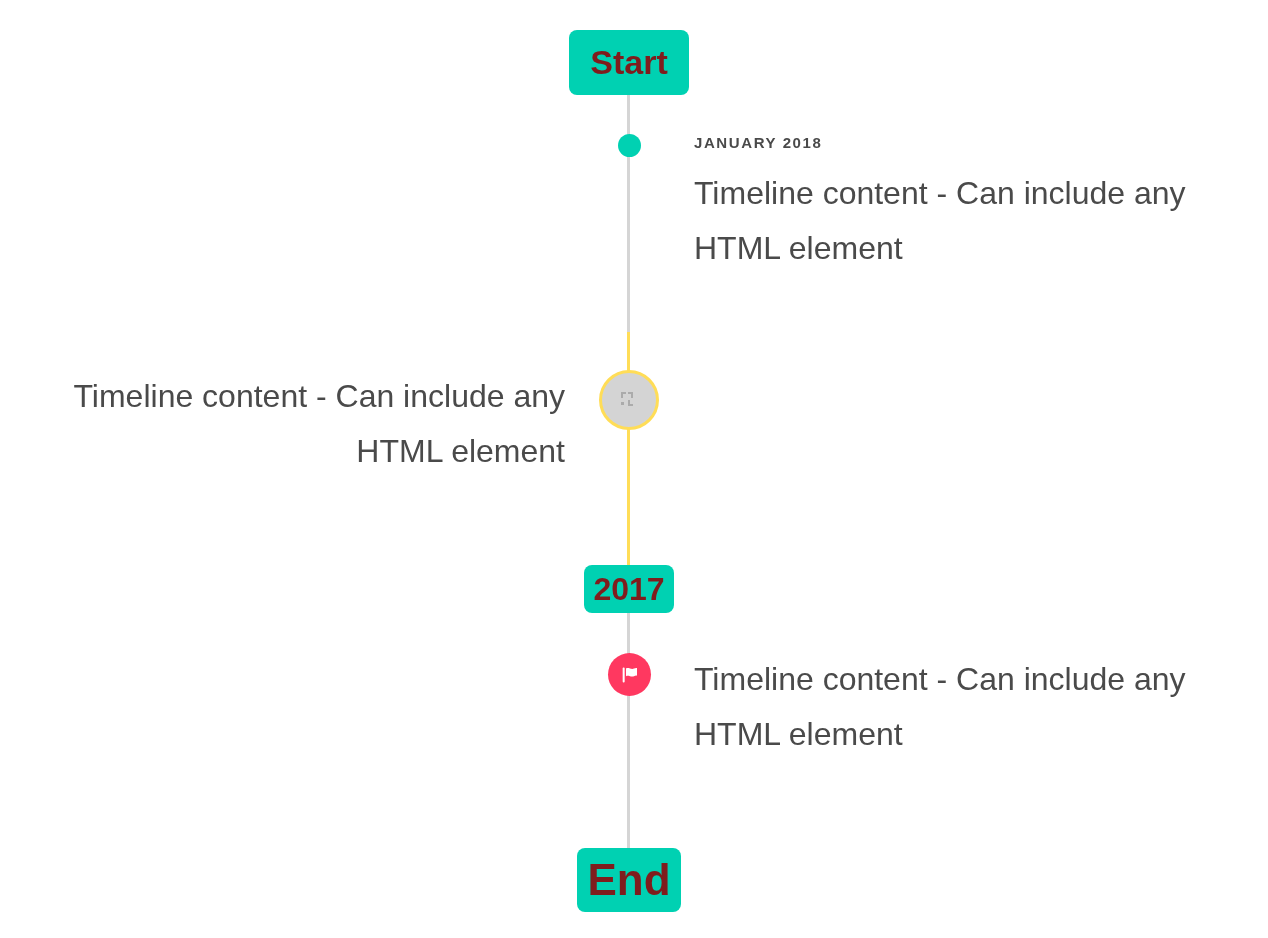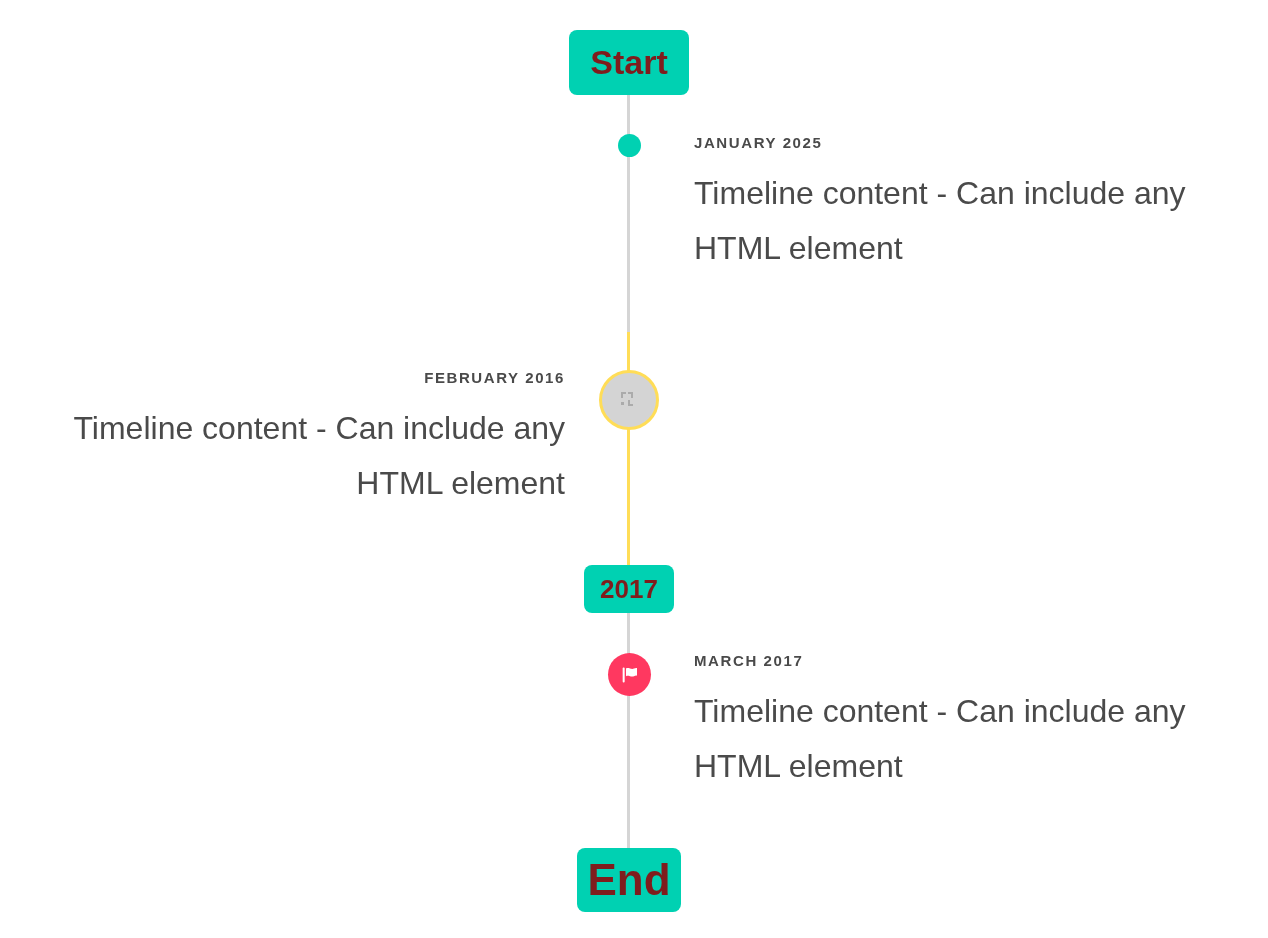--- a/index.html
+++ b/index.html
@@ -58,21 +58,21 @@
     white-space: nowrap;
   }
   .badge-start {
     left: 569px; top: 30px;
     width: 120px; height: 65px;
     font-size: 34px;
   }
   .badge-mid {
     left: 584px; top: 565px;
     width: 90px; height: 48px;
-    font-size: 26px;
+    font-size: 32px;
   }
   .badge-end {
     left: 577px; top: 848px;
     width: 104px; height: 64px;
     font-size: 44px;
   }
 
   
   .marker {
     position: absolute;
@@ -156,52 +156,50 @@
   <div class="rail-yellow"></div>
 
   <div class="badge badge-start">
     <span>Start</span>
   </div>
 
   <div class="marker marker-dot">
     <span></span>
   </div>
   <div class="entry entry-right e-jan">
-    <p class="entry-heading">JANUARY 2025</p>
+    <p class="entry-heading">JANUARY 2018</p>
     <p class="entry-body">Timeline content - Can include any HTML element</p>
   </div>
 
   <div class="marker marker-image">
     <span class="broken-img">
       <span class="bi-a"></span>
       <span class="bi-b"></span>
       <span class="bi-c"></span>
       <span class="bi-d"></span>
       <span class="bi-e"></span>
       <span class="bi-f"></span>
       <span class="bi-g"></span>
     </span>
   </div>
   <div class="entry entry-left e-feb">
-    <p class="entry-heading">FEBRUARY 2016</p>
     <p class="entry-body">Timeline content - Can include any HTML element</p>
   </div>
 
   <div class="badge badge-mid">
     <span>2017</span>
   </div>
 
   <div class="marker marker-flag">
     <svg class="flag-icon" viewBox="0 0 24 24">
       <rect x="3.2" y="3" width="2.4" height="18" rx="1.1" fill="#ffffff"></rect>
       <path d="M7.2 4.2c3.2-1.6 6.4 1.6 9.6 0 1.2-.6 2.4-.9 3.6-.6v9.2c-1.2-.3-2.4 0-3.6.6-3.2 1.6-6.4-1.6-9.6 0z" fill="#ffffff"></path>
     </svg>
   </div>
   <div class="entry entry-right e-mar">
-    <p class="entry-heading">MARCH 2017</p>
     <p class="entry-body">Timeline content - Can include any HTML element</p>
   </div>
 
   <div class="badge badge-end">
     <span>End</span>
   </div>
 
 </div>
 
 </body></html>

